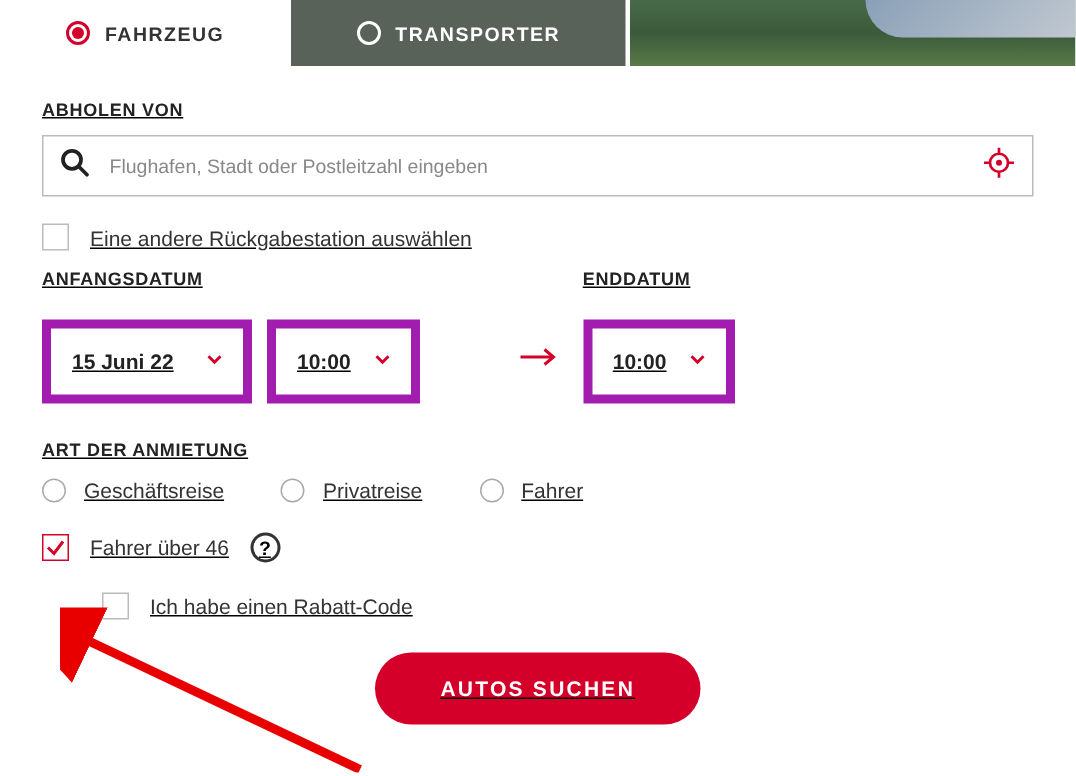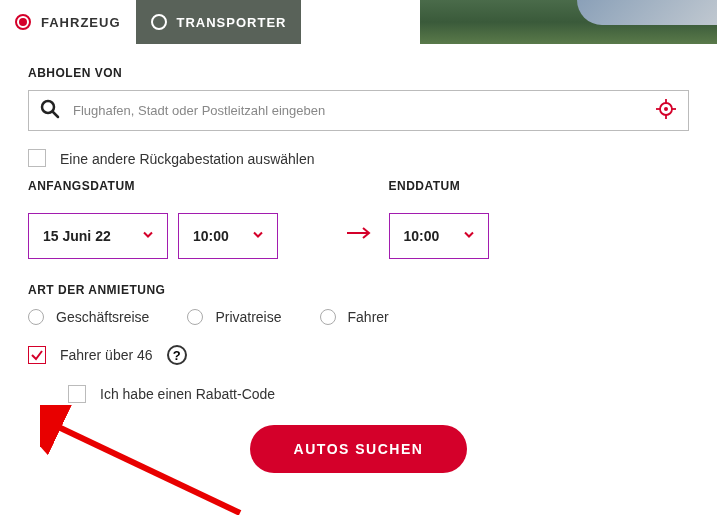--- a/index.html
+++ b/index.html
@@ -1,49 +1,49 @@
 <!DOCTYPE html>
 <html><head>
 <meta charset="utf-8">
 <style>
 * { box-sizing: border-box; margin: 0; padding: 0; }
 body { font-family: Arial, Helvetica, sans-serif; width: 717px; height: 517px; background: #fff; position: relative; overflow: hidden; }
 
 .tabs { display: flex; position: relative; }
-.tab { display: flex; align-items: center; gap: 10px; padding: 14px 15px; font-size: 13px; font-weight: bold; letter-spacing: 1px; cursor: pointer; }
+.tab { display: flex; align-items: center; gap: 10px; padding: 14px 44px; font-size: 13px; font-weight: bold; letter-spacing: 1px; cursor: pointer; }
 .tab-vehicle { background: #fff; color: #333; }
 .tab-van { background: rgba(60,70,60,0.85); color: #fff; position: relative; text-align: center; }
 .radio-outer { width: 16px; height: 16px; border-radius: 50%; display: flex; align-items: center; justify-content: center; }
 .radio-vehicle { border: 2px solid #d4002a; }
 .radio-vehicle .radio-inner { width: 8px; height: 8px; border-radius: 50%; background: #d4002a; }
 .radio-van { border: 2px solid #fff; }
 
 .bg-strip { position: absolute; top: 0; left: 420px; right: 0; height: 44px; background: linear-gradient(to bottom, #4a6b4a 0%, #3a5a3a 50%, #5a7a4a 100%); z-index: -1; }
 .bg-strip::before { content: ''; position: absolute; top: 0; right: 0; width: 140px; height: 25px; background: linear-gradient(135deg, #8aa0b8, #c0c8d0); border-radius: 0 0 0 40px; }
 
-.form { padding: 22px 28px 20px 28px; }
+.form { padding: 22px 28px 20px 28px; text-decoration: underline; }
 
 .label { font-size: 12px; font-weight: bold; letter-spacing: 0.5px; color: #222; margin-bottom: 10px; }
 
 .input-row { position: relative; }
 .location-input { width: 100%; border: 1px solid #bbb; padding: 12px 44px 12px 44px; font-size: 13px; color: #999; background: #fff; }
 .location-input::placeholder { color: #888; }
 .search-icon { position: absolute; left: 12px; top: 50%; transform: translateY(-50%); }
 .target-icon { position: absolute; right: 12px; top: 50%; transform: translateY(-50%); cursor: pointer; }
 
 .check-row { display: flex; align-items: flex-end; gap: 14px; margin-top: 18px; }
 .checkbox { width: 18px; height: 18px; border: 1px solid #bbb; background: #fff; display: flex; align-items: center; justify-content: center; cursor: pointer; }
 .checkbox.checked { border-color: #d4002a; }
 .check-label { font-size: 14px; color: #333; }
 
 .dates { display: flex; align-items: center; gap: 10px; margin-top: 12px; }
 .date-col { display: flex; flex-direction: column; gap: 10px; flex: 1; }
 .date-col-right .label { padding-left: 0; }
 .dropdowns { display: flex; gap: 10px; }
-.dropdown { border: 1px solid #a21caf; padding: 14px 40px 14px 14px; font-size: 14px; font-weight: bold; color: #222; background: #fff; position: relative; cursor: pointer; min-width: 100px; }
+.dropdown { border: 6px solid #a21caf; padding: 14px 40px 14px 14px; font-size: 14px; font-weight: bold; color: #222; background: #fff; position: relative; cursor: pointer; min-width: 100px; }
 .dropdown.date { min-width: 140px; }
 .chevron { position: absolute; right: 12px; top: 50%; transform: translateY(-50%); }
 .arrow-col { padding-top: 28px; display: flex; align-items: center; justify-content: center; width: 40px; }
 
 .rental-section { margin-top: 24px; }
 .radio-row { display: flex; gap: 38px; margin-top: 12px; }
 .radio-item { display: flex; align-items: center; gap: 12px; cursor: pointer; }
 .radio-circle { width: 16px; height: 16px; border: 1px solid #aaa; border-radius: 50%; background: #fff; }
 .radio-label { font-size: 14px; color: #333; }
 

